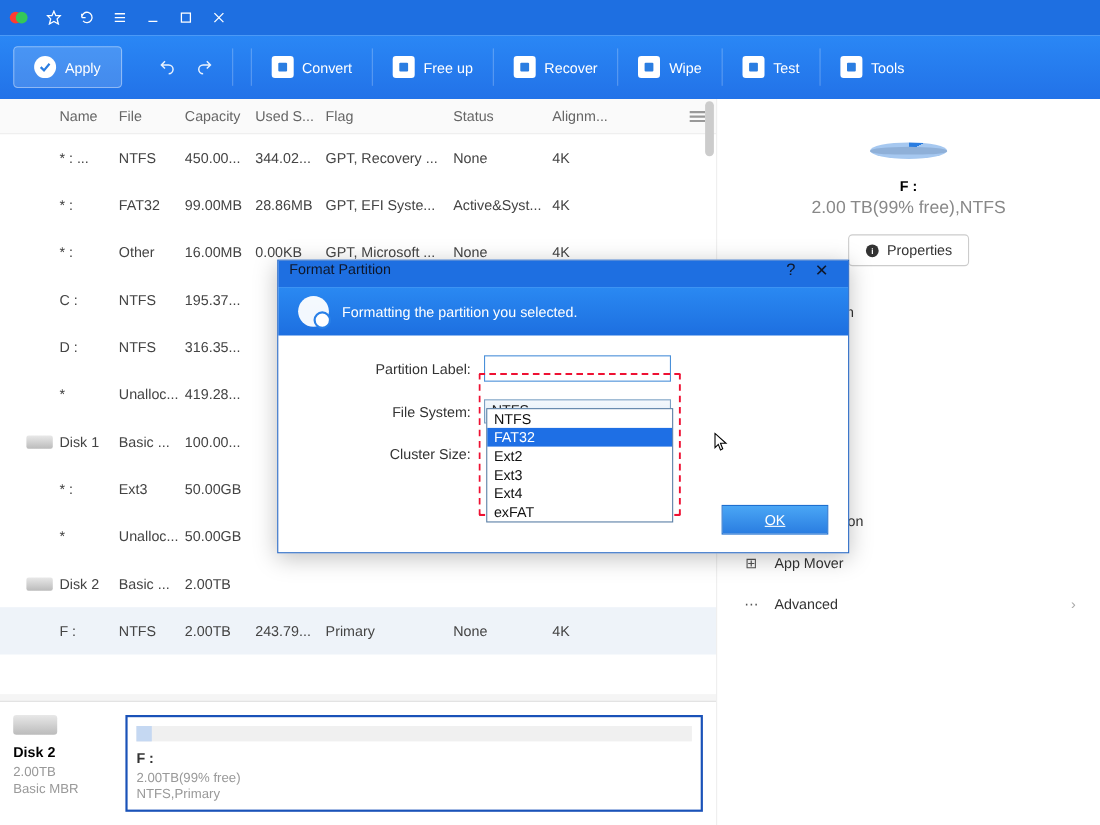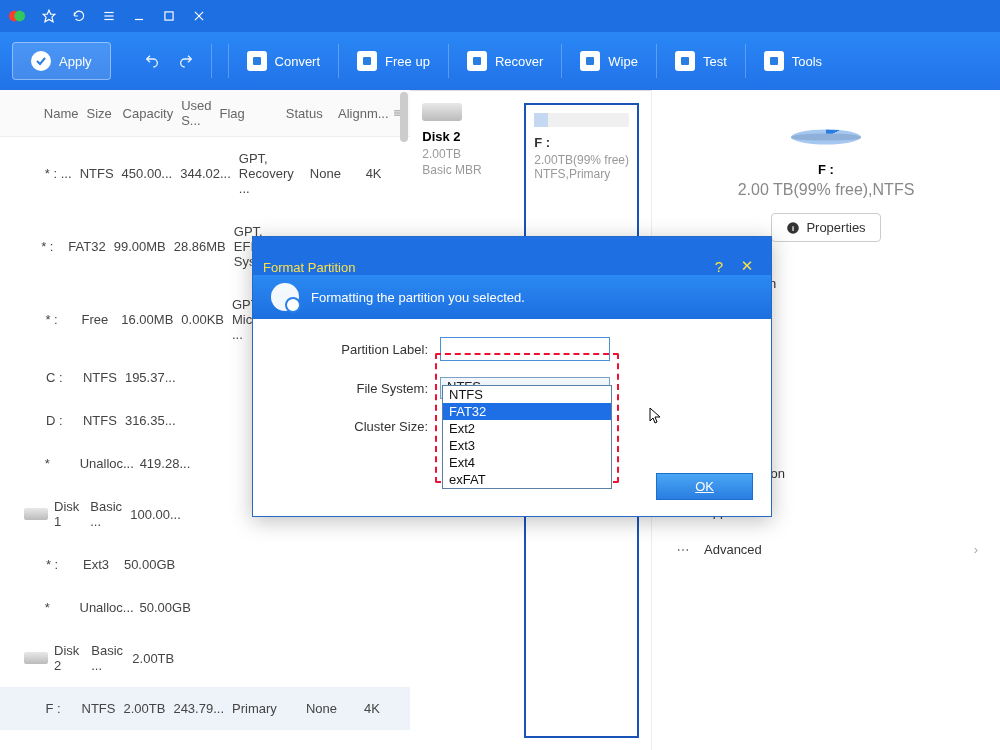--- a/index.html
+++ b/index.html
@@ -16,21 +16,21 @@
 .toolbar { height:58px; background:linear-gradient(180deg,#2a87f5,#2272e8); display:flex; align-items:center; color:#fff; padding:0 12px; gap:4px; }
 .apply-btn { display:flex; align-items:center; gap:8px; border:1px solid rgba(255,255,255,.4); padding:8px 18px; border-radius:4px; background:rgba(255,255,255,.15); cursor:pointer; }
 .apply-btn .ico { width:20px; height:20px; background:#fff; border-radius:50%; display:flex; align-items:center; justify-content:center; }
 .undo, .redo { width:22px; height:22px; display:flex; align-items:center; justify-content:center; margin:0 4px; cursor:pointer; opacity:.9; }
 .tool { display:flex; align-items:center; gap:8px; padding:8px 12px; cursor:pointer; border-radius:4px; }
 .tool .ico { width:20px; height:20px; background:#fff; border-radius:3px; display:flex; align-items:center; justify-content:center; }
 .sep { width:1px; height:34px; background:rgba(255,255,255,.25); margin:0 6px; }
 
 
 .main { display:flex; height:calc(750px - 32px - 58px); }
-.left { width:652px; display:flex; flex-direction:row; border-right:1px solid #eee; }
+.left { width:652px; display:flex; flex-direction:column; border-right:1px solid #eee; }
 .right { flex:1; padding:18px 14px; overflow:hidden; }
 
 
 .tbl { overflow-y:auto; flex:1; position:relative; }
 .thead { display:flex; padding:6px 8px 6px 20px; color:#666; border-bottom:1px solid #eee; background:#fafafa; gap:0; align-items:center; }
 .thead > div, .trow > div { padding:2px 4px; }
 .c-ico{width:30px;} .c-name{width:54px;} .c-type{width:60px;} .c-cap{width:64px;} .c-used{width:64px;} .c-flag{width:116px;} .c-status{width:90px;} .c-align{width:64px;}
 .thead .menu { margin-left:auto; width:18px; height:14px; color:#999; }
 .trow { display:flex; padding:12px 8px 12px 20px; color:#444; align-items:center; cursor:pointer; }
 .trow.sel { background:#eef3f9; }
@@ -57,21 +57,21 @@
 .rcenter { text-align:center; }
 .rtitle { font-weight:bold; margin-bottom:4px; }
 .rsub { color:#888; font-size:16px; margin-bottom:14px; }
 .propbtn { display:inline-flex; align-items:center; gap:6px; border:1px solid #ccc; padding:6px 14px; border-radius:4px; cursor:pointer; color:#333; }
 .opitem { display:flex; align-items:center; gap:12px; padding:10px 8px; cursor:pointer; color:#333; }
 .opitem .oi { width:18px; height:18px; color:#555; display:flex; align-items:center; justify-content:center; }
 .opitem .chev { margin-left:auto; color:#aaa; }
 
 
 .dialog { position:absolute; left:252px; top:236px; width:520px; background:#fff; border:1px solid #2869c5; box-shadow:0 4px 20px rgba(0,0,0,.25); }
-.dlg-title { height:38px; background:#1e6fe1; color:#fde047; display:flex; align-items:flex-end; padding:0 10px; font-size:13px; }
+.dlg-title { height:24px; background:#1e6fe1; color:#0f172a; display:flex; align-items:flex-start; padding:0 10px; font-size:13px; }
 .dlg-title .sp { flex:1; }
 .dlg-title .db { width:28px; text-align:center; cursor:pointer; font-size:15px; }
 .dlg-sub { background:linear-gradient(180deg,#2a89f2,#1d6fe0); color:#fff; padding:8px 18px; display:flex; align-items:center; gap:12px; }
 .dlg-sub .ci { width:28px; height:28px; background:rgba(255,255,255,.95); border-radius:50%; position:relative; }
 .dlg-sub .ci::after { content:""; position:absolute; right:-2px; bottom:-2px; width:12px; height:12px; background:#fff; border-radius:50%; border:2px solid #2980e8; }
 .dlg-body { padding:18px 22px 10px; position:relative; }
 .frow { display:flex; align-items:center; margin-bottom:16px; }
 .frow label { width:165px; text-align:right; padding-right:12px; color:#333; }
 .frow input.ti { width:170px; height:24px; border:1px solid #4a90d9; padding:0 4px; }
 .frow .sel { width:170px; height:22px; border:1px solid #7aa0c4; background:linear-gradient(#f4f8fc,#dce9f5); padding:1px 18px 1px 6px; position:relative; color:#222; }
@@ -205,21 +205,21 @@
       </div>
     </div>
 </div>
 
 <div class="main">
   <div class="left">
     <div class="tbl">
       <div class="thead">
         <div class="c-ico"></div>
         <div class="c-name">Name</div>
-        <div class="c-type">Size</div>
+        <div class="c-type">File</div>
         <div class="c-cap">Capacity</div>
         <div class="c-used">Used S...</div>
         <div class="c-flag">Flag</div>
         <div class="c-status">Status</div>
         <div class="c-align">Alignm...</div>
         <svg class="menu" viewBox="0 0 18 14" stroke="#999" stroke-width="2">
             <line x1="2" y1="3" x2="16" y2="3"></line>
             <line x1="2" y1="7" x2="16" y2="7"></line>
             <line x1="2" y1="11" x2="16" y2="11"></line>
           </svg>
@@ -241,21 +241,21 @@
             <div class="c-type">FAT32</div>
             <div class="c-cap">99.00MB</div>
             <div class="c-used">28.86MB</div>
             <div class="c-flag">GPT, EFI Syste...</div>
             <div class="c-status">Active&amp;Syst...</div>
             <div class="c-align">4K</div>
           </div>
           <div class="trow">
             <div class="c-ico"></div>
             <div class="c-name">* :</div>
-            <div class="c-type">Free</div>
+            <div class="c-type">Other</div>
             <div class="c-cap">16.00MB</div>
             <div class="c-used">0.00KB</div>
             <div class="c-flag">GPT, Microsoft ...</div>
             <div class="c-status">None</div>
             <div class="c-align">4K</div>
           </div>
           <div class="trow">
             <div class="c-ico"></div>
             <div class="c-name">C :</div>
             <div class="c-type">NTFS</div>

